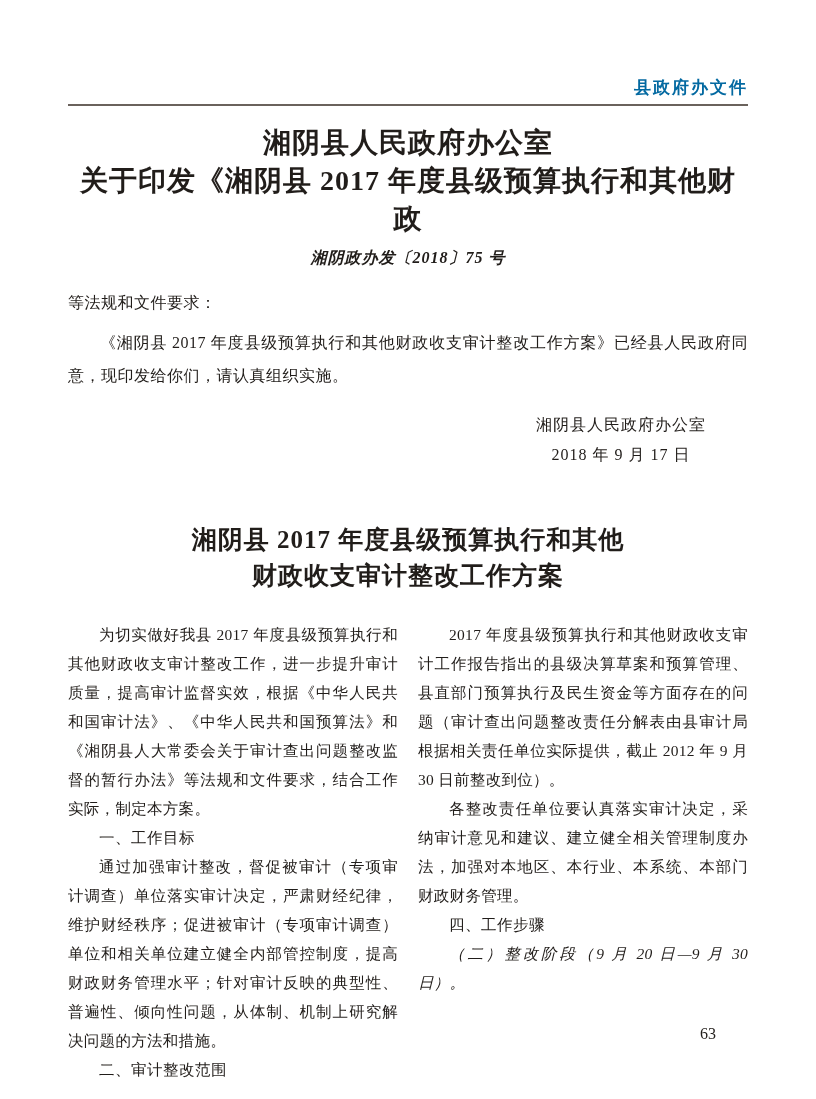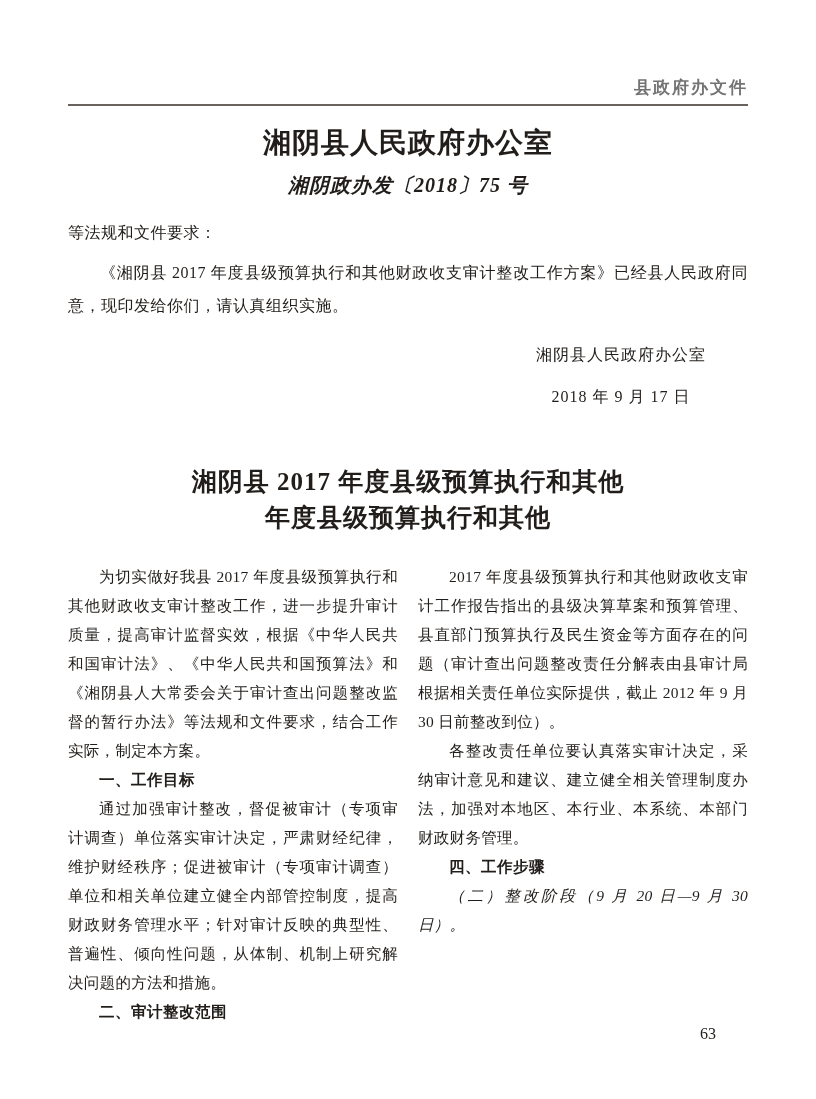--- a/index.html
+++ b/index.html
@@ -17,21 +17,21 @@
   .content { padding: 0 68px; }
 
   
   .doc-header {
     padding-top: 76px;
     text-align: right;
     font-family: "Liberation Sans", "DejaVu Sans", sans-serif;
     font-weight: bold;
     font-size: 17px;
     letter-spacing: 2px;
-    color: #737373;
+    color: #0369a1;
   }
   .header-rule {
     height: 0;
     border-top: 2.5px solid #6a625c;
     margin-top: 5px;
   }
 
   
   .notice-title {
     margin-top: 18px;
@@ -39,21 +39,21 @@
     font-weight: bold;
     font-size: 28px;
     line-height: 38px;
     letter-spacing: 1px;
   }
   .doc-number {
     margin-top: 10px;
     text-align: center;
     font-weight: bold;
     font-style: italic;
-    font-size: 20px;
+    font-size: 16px;
     letter-spacing: 1px;
   }
 
   .salutation {
     margin-top: 24px;
     font-size: 16px;
     letter-spacing: 0.5px;
   }
   .notice-body {
     margin-top: 12px;
@@ -68,21 +68,21 @@
     margin-top: 18px;
     text-align: right;
     padding-right: 42px;
     font-size: 16px;
   }
   .signature-inner {
     display: inline-block;
     text-align: center;
   }
   .signer { line-height: 30px; letter-spacing: 1px; }
-  .sign-date { margin-top: 12px; line-height: 30px; letter-spacing: 1px; }
+  .sign-date { margin-top: 0; line-height: 30px; letter-spacing: 1px; }
 
   
   .plan-title {
     margin-top: 52px;
     text-align: center;
     font-weight: bold;
     font-size: 25px;
     line-height: 36px;
     letter-spacing: 1px;
   }
@@ -98,21 +98,21 @@
     line-height: 29px;
     text-align: justify;
     letter-spacing: 0.3px;
   }
   .column .para {
     text-indent: 2em;
   }
   .column .section-heading {
     text-indent: 2em;
     font-family: "Liberation Sans", "DejaVu Sans", sans-serif;
-    font-weight: bold;
+    font-weight: normal;
     letter-spacing: 0.5px;
   }
   .column .lead {
     font-style: italic;
   }
 
   .page-number {
     position: absolute;
     right: 100px;
     bottom: 56px;
@@ -123,38 +123,39 @@
 <body>
 
 <div class="page">
   <div class="content">
 
     <div class="doc-header">县政府办文件</div>
     <div class="header-rule"></div>
 
     <div class="notice-title">
       <div>湘阴县人民政府办公室</div>
+      <div>关于印发《湘阴县 2017 年度县级预算执行和其他财政</div>
     </div>
 
     <div class="doc-number">湘阴政办发〔2018〕75 号</div>
 
     <div class="salutation">等法规和文件要求：</div>
 
     <div class="notice-body">《湘阴县 2017 年度县级预算执行和其他财政收支审计整改工作方案》已经县人民政府同意，现印发给你们，请认真组织实施。</div>
 
     <div class="signature-block">
       <div class="signature-inner">
         <div class="signer">湘阴县人民政府办公室</div>
         <div class="sign-date">2018 年 9 月 17 日</div>
       </div>
     </div>
 
     <div class="plan-title">
       <div>湘阴县 2017 年度县级预算执行和其他</div>
-      <div>年度县级预算执行和其他</div>
+      <div>财政收支审计整改工作方案</div>
     </div>
 
     <div class="columns">
       <div class="column" id="left-col">
           <div class="para">为切实做好我县 2017 年度县级预算执行和其他财政收支审计整改工作，进一步提升审计质量，提高审计监督实效，根据《中华人民共和国审计法》、《中华人民共和国预算法》和《湘阴县人大常委会关于审计查出问题整改监督的暂行办法》等法规和文件要求，结合工作实际，制定本方案。</div>
           <div class="section-heading">一、工作目标</div>
           <div class="para">通过加强审计整改，督促被审计（专项审计调查）单位落实审计决定，严肃财经纪律，维护财经秩序；促进被审计（专项审计调查）单位和相关单位建立健全内部管控制度，提高财政财务管理水平；针对审计反映的典型性、普遍性、倾向性问题，从体制、机制上研究解决问题的方法和措施。</div>
           <div class="section-heading">二、审计整改范围</div>
         </div>
       <div class="column" id="right-col">

